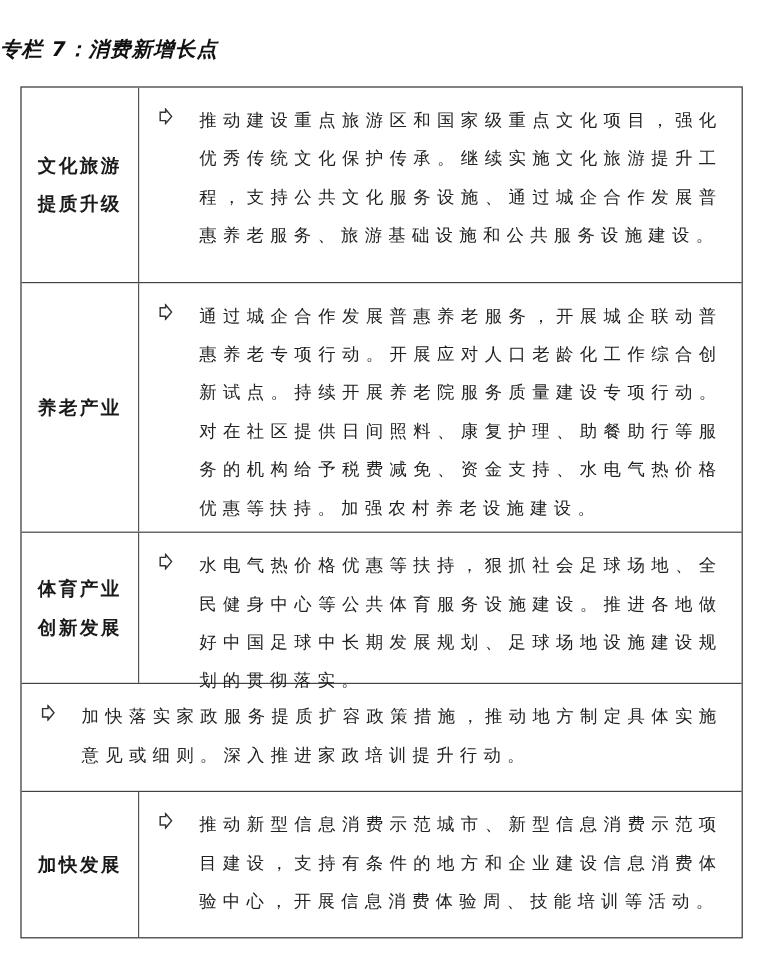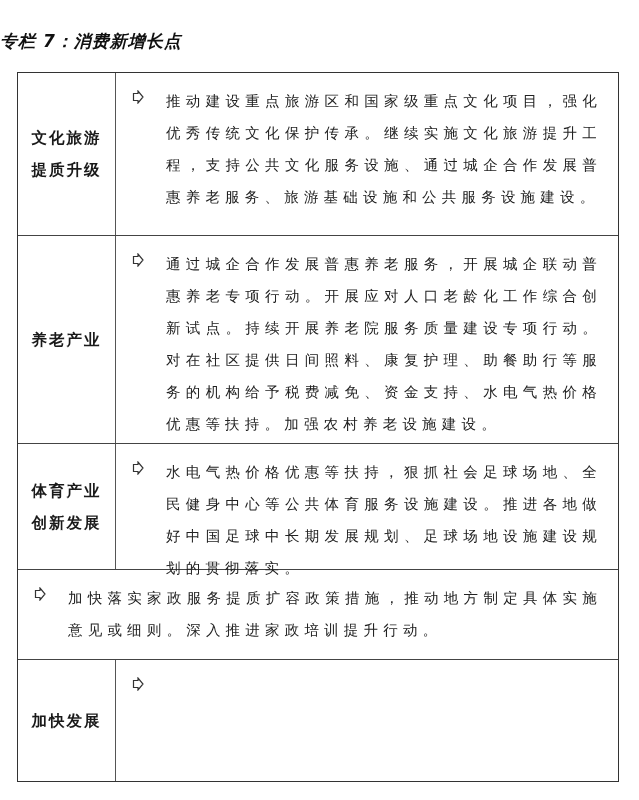--- a/index.html
+++ b/index.html
@@ -156,16 +156,17 @@
       <div class="label-text">
         <span>加快发展</span>
       </div>
     </div>
     <div class="content-cell">
       <span class="bullet">
         <svg width="12" height="14" viewBox="0 0 12 14">
             <path d="M1.5 3.5 H6 V1 L11 7 L6 13 V10.5 H1.5 Z" fill="none" stroke="#333" stroke-width="1.2"></path>
           </svg>
       </span>
+      <div class="content-text">推动新型信息消费示范城市、新型信息消费示范项目建设，支持有条件的地方和企业建设信息消费体验中心，开展信息消费体验周、技能培训等活动。</div>
     </div>
   </div>
 
 </div>
 
 </body></html>

